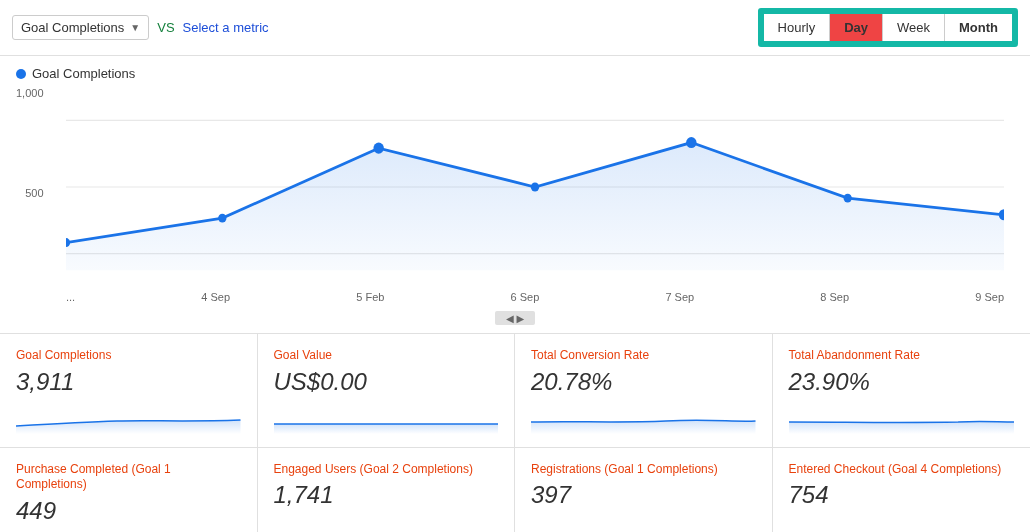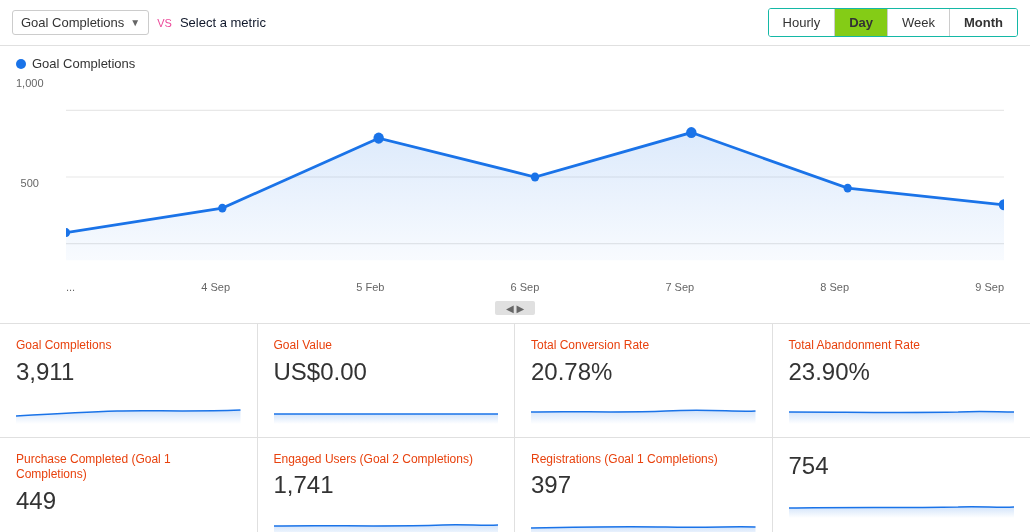--- a/index.html
+++ b/index.html
@@ -23,48 +23,48 @@
       font-size: 13px;
       color: #333;
     }
     .metric-dropdown .arrow {
       margin-left: 6px;
       font-size: 10px;
       color: #666;
     }
     .vs-label {
       margin: 0 8px;
-      color: #ec4899;
-      font-size: 11px;
+      color: #15803d;
+      font-size: 13px;
     }
     .select-metric {
-      color: #0f172a;
+      color: #1d4ed8;
       cursor: pointer;
       font-size: 13px;
       text-decoration: none;
     }
     .time-buttons {
       margin-left: auto;
       display: flex;
-      border: 1px solid #14b8a6;
+      border: 6px solid #14b8a6;
       border-radius: 3px;
       overflow: hidden;
     }
     .time-btn {
       padding: 6px 14px;
       border: none;
       border-right: 1px solid #ccc;
       background: #fff;
       cursor: pointer;
       font-size: 13px;
       color: #333;
     }
     .time-btn:last-child { border-right: none; font-weight: bold; }
     .time-btn.active {
-      background: #84cc16;
+      background: #ef4444;
       font-weight: bold;
     }
 
     
     .chart-area {
       padding: 10px 16px 0 16px;
     }
     .chart-legend {
       display: flex;
       align-items: center;
@@ -138,36 +138,37 @@
       color: #e8420e;
       margin-bottom: 4px;
       line-height: 1.3;
       cursor: pointer;
     }
     .metric-value {
       font-size: 24px;
       color: #333;
       font-weight: 300;
       margin-bottom: 8px;
+      font-style: italic;
     }
     .metric-sparkline {
       width: 100%;
       height: 30px;
     }
 
     
     .y-axis-labels {
       position: absolute;
       left: -50px;
       top: 0;
       height: 100%;
       display: flex;
       flex-direction: column;
       justify-content: space-between;
-      align-items: center;
+      align-items: flex-end;
       padding-right: 6px;
       font-size: 11px;
       color: #666;
     }
   </style>
 </head>
 <body>
 
 <div class="toolbar">
   <button class="metric-dropdown">
@@ -338,20 +339,21 @@
             <stop offset="0%" stop-color="#1a73e8" stop-opacity="0.2"></stop>
             <stop offset="100%" stop-color="#1a73e8" stop-opacity="0"></stop>
           </linearGradient>
         </defs>
       <path d="M0,21 C40,20 80,19 120,20 C160,21 180,19 200,20" fill="none" stroke="#1a73e8" stroke-width="1.5"></path>
       <path d="M0,21 C40,20 80,19 120,20 C160,21 180,19 200,20 L200,30 L0,30 Z" fill="url(#sg7)"></path>
     </svg>
   </div>
 
   <div class="metric-card">
+    <div class="metric-title">Entered Checkout (Goal 4 Completions)</div>
     <div class="metric-value">754</div>
     <svg class="metric-sparkline" viewBox="0 0 200 30" preserveAspectRatio="none">
       <defs>
           <linearGradient id="sg8" x1="0" y1="0" x2="0" y2="1">
             <stop offset="0%" stop-color="#1a73e8" stop-opacity="0.2"></stop>
             <stop offset="100%" stop-color="#1a73e8" stop-opacity="0"></stop>
           </linearGradient>
         </defs>
       <path d="M0,20 C50,19 100,20 150,19 C170,18 185,20 200,19" fill="none" stroke="#1a73e8" stroke-width="1.5"></path>
       <path d="M0,20 C50,19 100,20 150,19 C170,18 185,20 200,19 L200,30 L0,30 Z" fill="url(#sg8)"></path>

